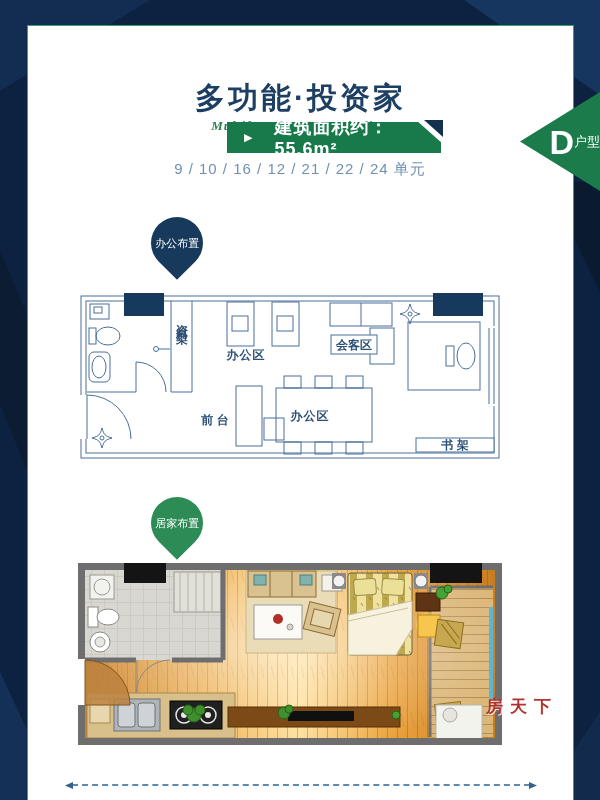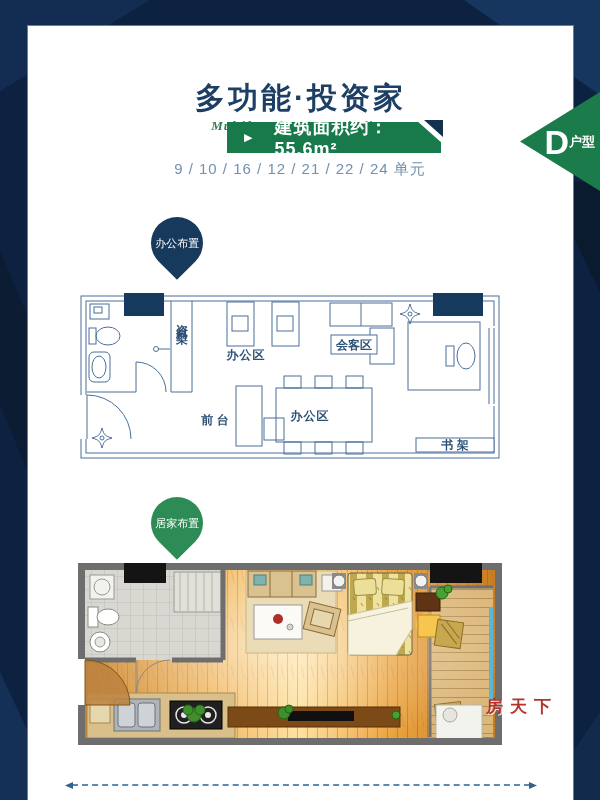--- a/index.html
+++ b/index.html
@@ -42,21 +42,21 @@
   .units{
     position:absolute;left:0;top:160px;width:100%;text-align:center;
     font-size:15px;color:#7191b2;letter-spacing:1px;
   }
   .ribbon{
     position:absolute;left:520px;top:92px;width:80px;height:99px;
     background:#1b7b4a;clip-path:polygon(0 50%,100% 0,100% 100%);
     display:flex;align-items:center;justify-content:flex-end;color:#fff;z-index:3;
   }
   .ribbon .big{font-size:34px;font-weight:bold;line-height:1;}
-  .ribbon .small{font-size:13px;margin-right:5px;font-weight:bold;}
+  .ribbon .small{font-size:13px;}
 
   .pin{
     position:absolute;width:52px;height:52px;
     border-radius:50% 50% 50% 0;transform:rotate(-45deg);
     display:flex;align-items:center;justify-content:center;z-index:2;
   }
   .pin span{transform:rotate(45deg);color:#fff;font-size:11px;letter-spacing:0;white-space:nowrap;}
   #pin-office{left:151px;top:217px;background:#17395c;}
   #pin-home{left:151px;top:497px;background:#2d8c55;}
 

